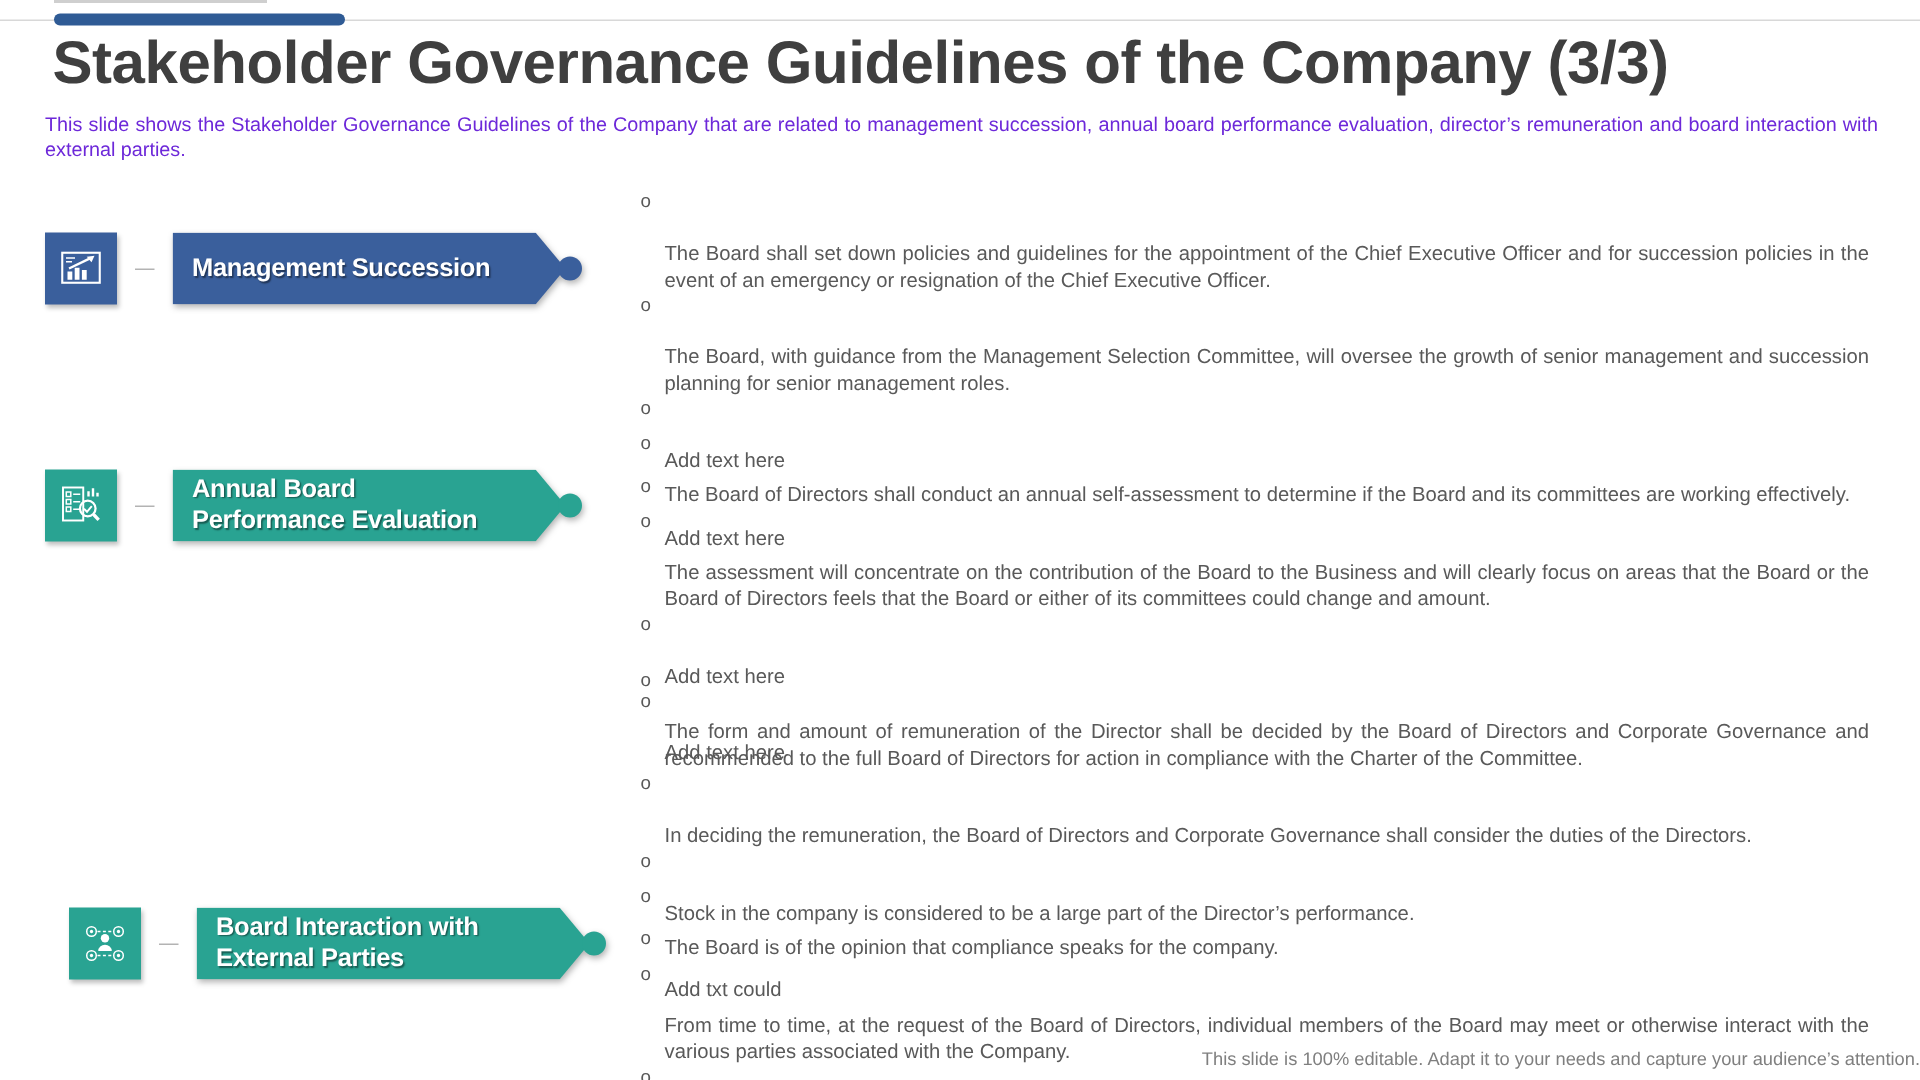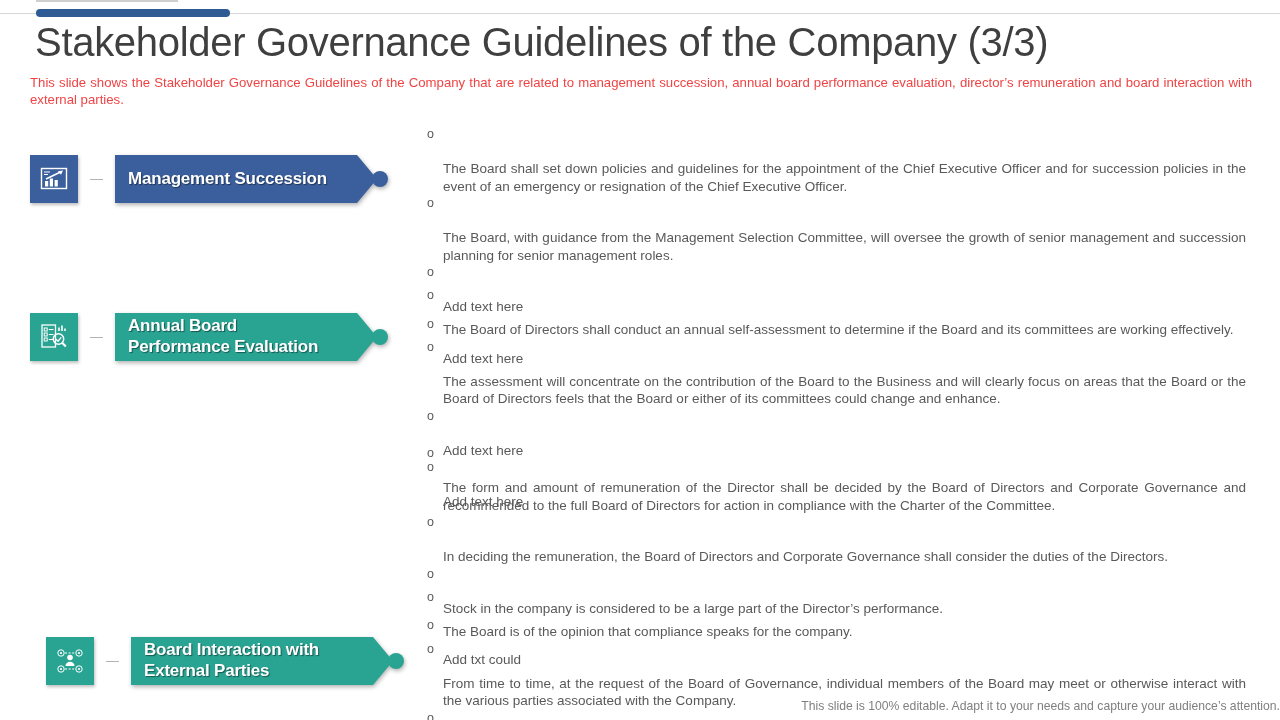--- a/index.html
+++ b/index.html
@@ -5,28 +5,28 @@
   html,body{margin:0;padding:0;background:#fff;}
   .slide{position:relative;width:1280px;height:720px;background:#fff;overflow:hidden;
          font-family:"Liberation Sans",sans-serif;color:#595959;}
 
   
   .top-edge-line{position:absolute;top:0;left:36px;width:142px;height:2px;background:#cfcfcf;}
   .top-divider{position:absolute;top:13px;left:0;width:1280px;height:1px;background:#d8d8d8;}
   .accent-bar{position:absolute;top:9px;left:36px;width:194px;height:8px;border-radius:4px;
               background:#2F5B95;z-index:2;}
 
-  .title{position:absolute;top:20px;left:35px;margin:0;font-size:40px;font-weight:400;
+  .title{position:absolute;top:20px;left:35px;margin:0;font-size:40px;font-weight:700;
          color:#3f3f3f;letter-spacing:-0.3px;white-space:nowrap;}
   .subtitle{position:absolute;top:74px;left:30px;width:1222px;margin:0;font-size:13.2px;
-            line-height:17px;text-align:justify;color:#ef4444;}
+            line-height:17px;text-align:justify;color:#6d28d9;}
 
   
   .section-left{position:absolute;left:30px;height:50px;display:flex;align-items:center;gap:12px;}
-  .s1{top:154px;} .s2{top:312px;} .s3{top:466px;} .s4{top:636px;padding-left:16px;}
+  .s1{top:154px;} .s2{top:312px;} .s3{top:466px;} .s4{top:604px;padding-left:16px;}
 
   .icon-box{width:48px;height:48px;flex:0 0 48px;display:flex;align-items:center;justify-content:center;
             box-shadow:1px 2px 3px rgba(0,0,0,.25);}
   .connector{width:13px;height:1px;background:#b3b3b3;}
   .banner-wrap{position:relative;filter:drop-shadow(1px 2px 2px rgba(0,0,0,.3));}
   .banner{width:262px;height:48px;display:flex;align-items:center;box-sizing:border-box;
           padding:2px 30px 2px 13px;
           clip-path:polygon(0 0,calc(100% - 20px) 0,100% 50%,calc(100% - 20px) 100%,0 100%);}
   .banner-label{color:#fff;font-weight:700;font-size:17px;line-height:1.22;white-space:pre-line;
                 text-shadow:1px 1px 1px rgba(0,0,0,.45);letter-spacing:-0.2px;}
@@ -126,21 +126,21 @@
       <span class="tip-dot teal"></span>
     </div>
   </div>
   <ul class="bullets b2">
     <li>
         <span class="marker">o</span>
         <span class="btext">The Board of Directors shall conduct an annual self-assessment to determine if the Board and its committees are working effectively.</span>
       </li>
     <li>
         <span class="marker">o</span>
-        <span class="btext">The assessment will concentrate on the contribution of the Board to the Business and will clearly focus on areas that the Board or the Board of Directors feels that the Board or either of its committees could change and enhance.</span>
+        <span class="btext">The assessment will concentrate on the contribution of the Board to the Business and will clearly focus on areas that the Board or the Board of Directors feels that the Board or either of its committees could change and amount.</span>
       </li>
     <li>
         <span class="marker">o</span>
         <span class="btext">Add text here</span>
       </li>
     <li>
         <span class="marker">o</span>
         <span class="btext">Add text here</span>
       </li>
   </ul>
@@ -190,21 +190,21 @@
       <span class="tip-dot teal"></span>
     </div>
   </div>
   <ul class="bullets b4">
     <li>
         <span class="marker">o</span>
         <span class="btext">The Board is of the opinion that compliance speaks for the company.</span>
       </li>
     <li>
         <span class="marker">o</span>
-        <span class="btext">From time to time, at the request of the Board of Governance, individual members of the Board may meet or otherwise interact with the various parties associated with the Company.</span>
+        <span class="btext">From time to time, at the request of the Board of Directors, individual members of the Board may meet or otherwise interact with the various parties associated with the Company.</span>
       </li>
     <li>
         <span class="marker">o</span>
         <span class="btext">Add text here</span>
       </li>
     <li>
         <span class="marker">o</span>
         <span class="btext">Add text here</span>
       </li>
   </ul>

